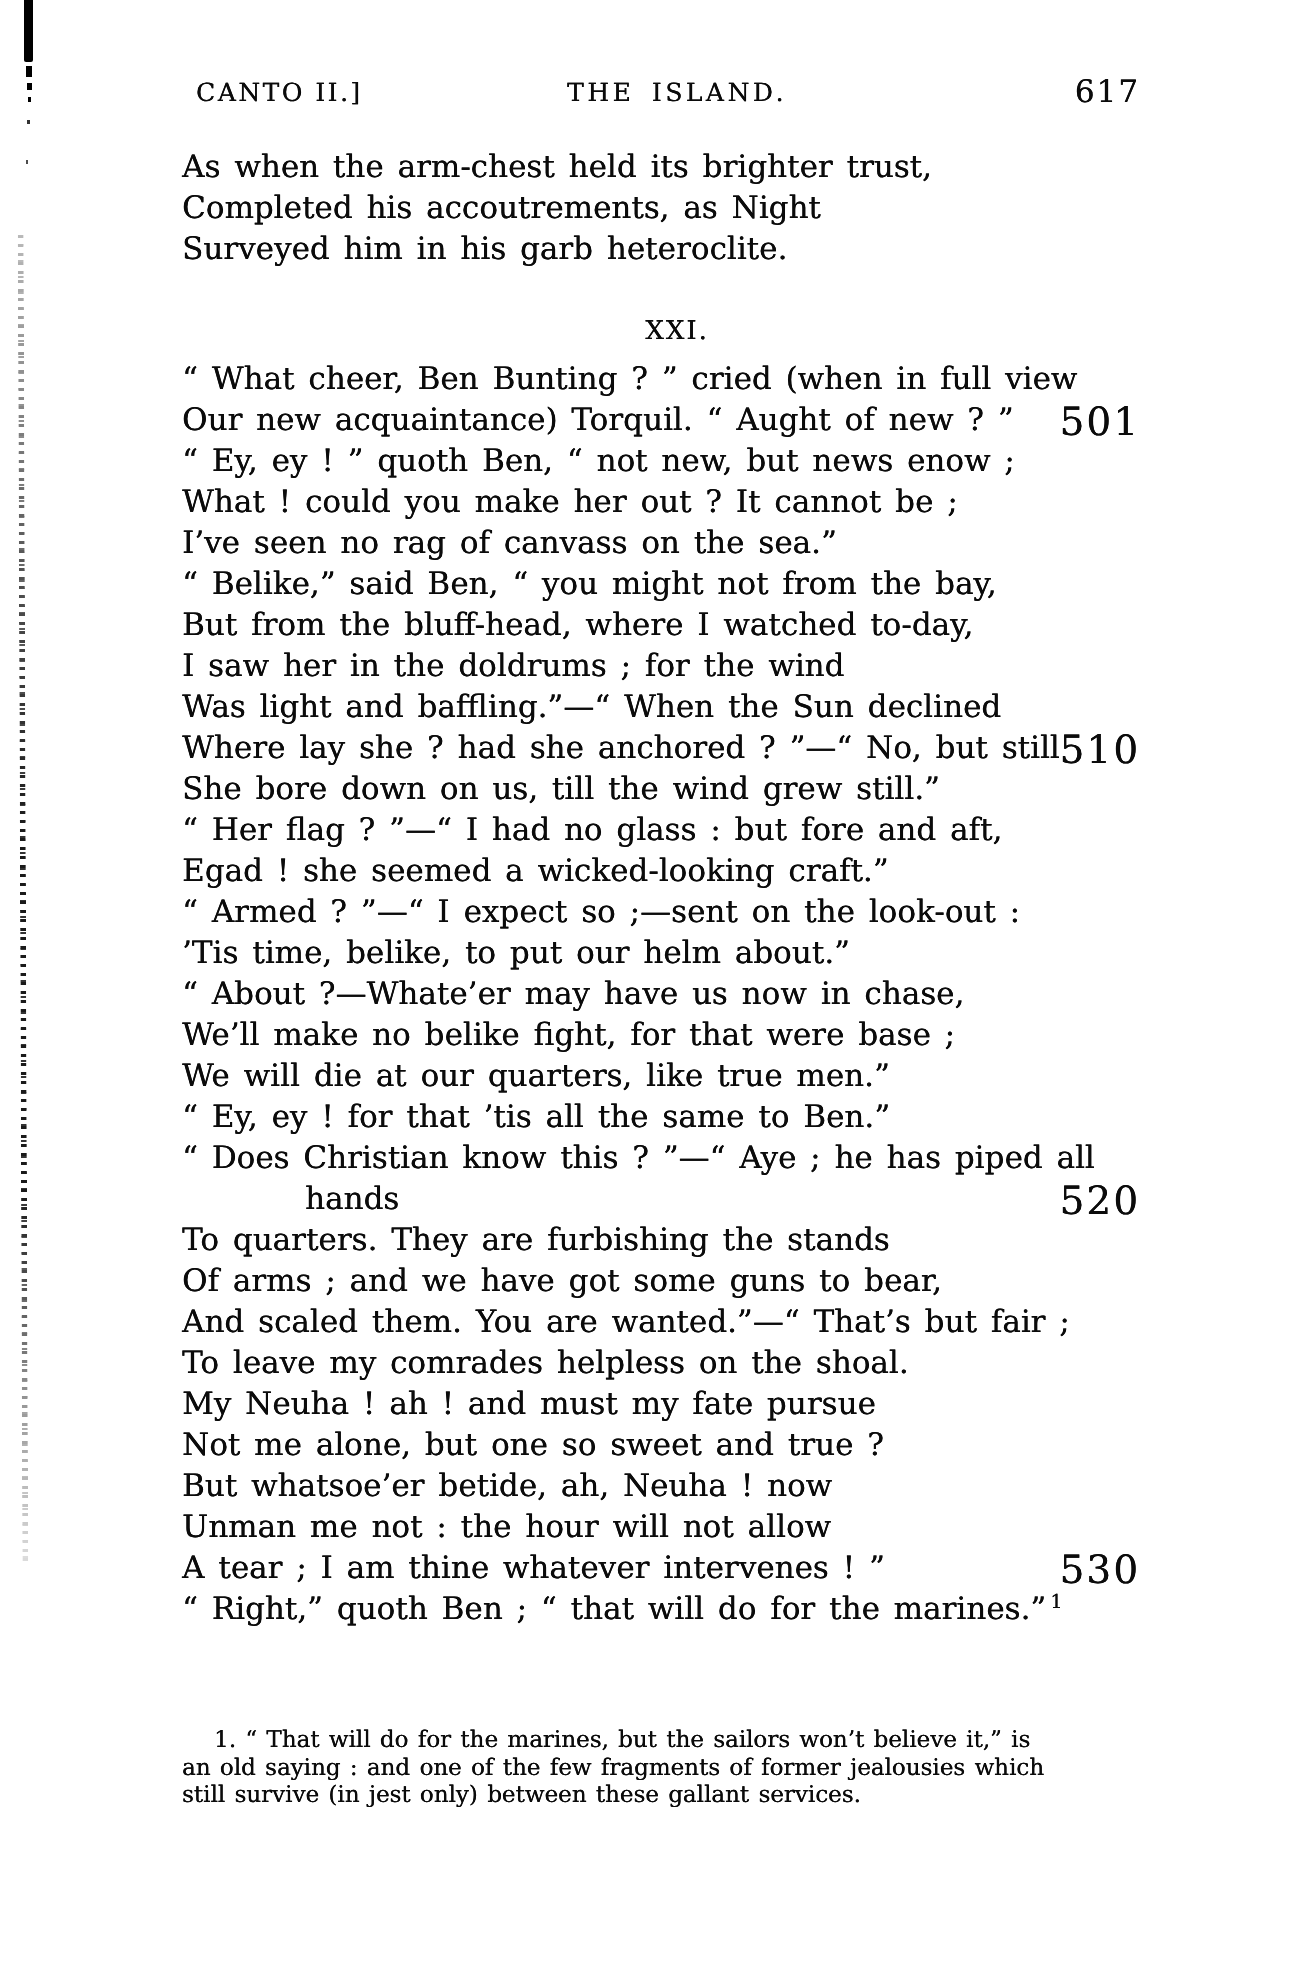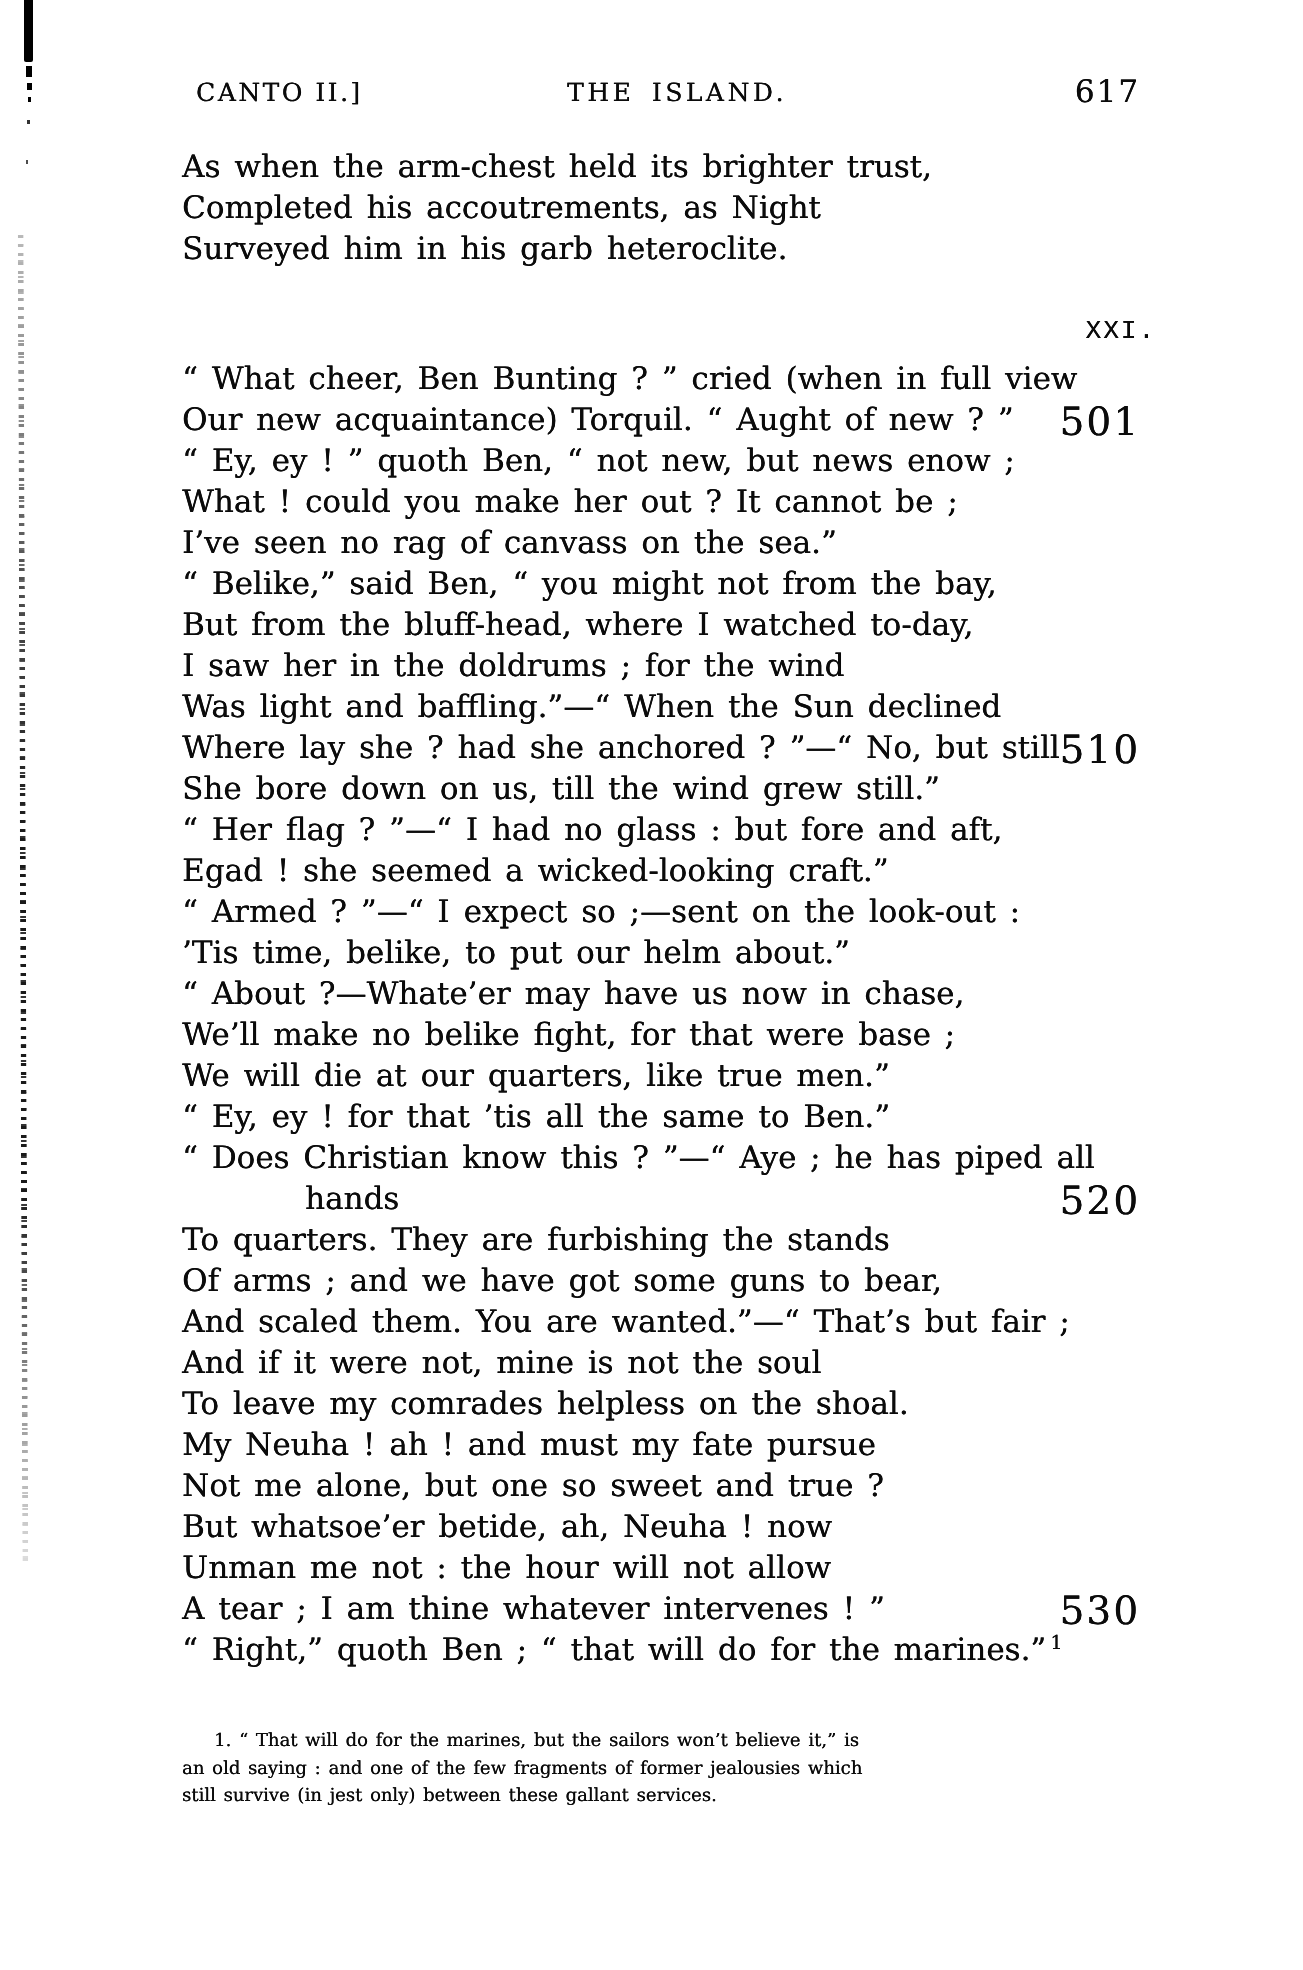--- a/index.html
+++ b/index.html
@@ -28,36 +28,36 @@
   .hdr-right{
     position:absolute;right:0;top:2px;
     font-size:31px;letter-spacing:2px;
     font-feature-settings:"onum";
     margin-left:48px;
   }
 
   
   .intro{position:absolute;left:182px;top:147px;font-size:31px;line-height:41px;word-spacing:4px;white-space:nowrap;}
   .heading{
-    position:absolute;left:182px;top:316px;width:958px;text-align:right;
+    position:absolute;left:182px;top:316px;width:958px;text-align:center;
     transform:translateX(16px);
-    font-size:26px;letter-spacing:2px;font-family:Liberation Mono, monospace;
+    font-size:26px;letter-spacing:2px;
   }
   .stanza{position:absolute;left:182px;top:359px;width:958px;font-size:31px;line-height:41px;word-spacing:4px;}
   .stanza .line{position:relative;height:41px;white-space:nowrap;}
   .stanza .line.indent{padding-left:123px;}
   .stanza .num{
     position:absolute;right:0;top:2px;
     font-size:39px;letter-spacing:2px;word-spacing:0;
     font-feature-settings:"onum";
   }
   sup.fnref{font-size:62%;vertical-align:super;line-height:0;margin-left:4px;}
 
   
-  .footnote{position:absolute;left:182px;top:1727px;width:980px;font-size:18px;line-height:27.5px;word-spacing:2px;}
+  .footnote{position:absolute;left:182px;top:1727px;width:980px;font-size:23px;line-height:27.5px;word-spacing:2px;}
   .footnote .line{white-space:nowrap;}
   .footnote .line.indent{padding-left:32px;}
 
   
   .art{position:absolute;background:#000;}
   .binding-bar{left:24px;top:0;width:9px;height:62px;border-radius:0 0 2px 2px;}
   .bind-f1{left:26px;top:66px;width:6px;height:11px;}
   .bind-f2{left:27px;top:83px;width:5px;height:7px;}
   .bind-f3{left:28px;top:97px;width:3px;height:5px;}
   .bind-f4{left:27px;top:120px;width:3px;height:4px;opacity:.8;}
@@ -120,21 +120,20 @@
       <div class="line"><span>’Tis time, belike, to put our helm about.”</span></div>
       <div class="line"><span>“ About ?—Whate’er may have us now in chase,</span></div>
       <div class="line"><span>We’ll make no belike fight, for that were base ;</span></div>
       <div class="line"><span>We will die at our quarters, like true men.”</span></div>
       <div class="line"><span>“ Ey, ey !  for that ’tis all the same to Ben.”</span></div>
       <div class="line"><span>“ Does Christian know this ? ”—“ Aye ;  he has piped all</span></div>
       <div class="line indent"><span>hands</span><span class="num">520</span></div>
       <div class="line"><span>To quarters.   They are furbishing the stands</span></div>
       <div class="line"><span>Of arms ;  and we have got some guns to bear,</span></div>
       <div class="line"><span>And scaled them.   You are wanted.”—“ That’s but fair ;</span></div>
-      <div class="line"><span>And if it were not, mine is not the soul</span></div>
       <div class="line"><span>To leave my comrades helpless on the shoal.</span></div>
       <div class="line"><span>My Neuha !  ah !  and must my fate pursue</span></div>
       <div class="line"><span>Not me alone, but one so sweet and true ?</span></div>
       <div class="line"><span>But whatsoe’er betide, ah, Neuha !  now</span></div>
       <div class="line"><span>Unman me not :  the hour will not allow</span></div>
       <div class="line"><span>A tear ;  I am thine whatever intervenes ! ”</span><span class="num">530</span></div>
       <div class="line"><span>“ Right,” quoth Ben ;  “ that will do for the marines.”</span><sup class="fnref">1</sup></div>
     </div>
 
   <div class="footnote ink" id="footnote">

